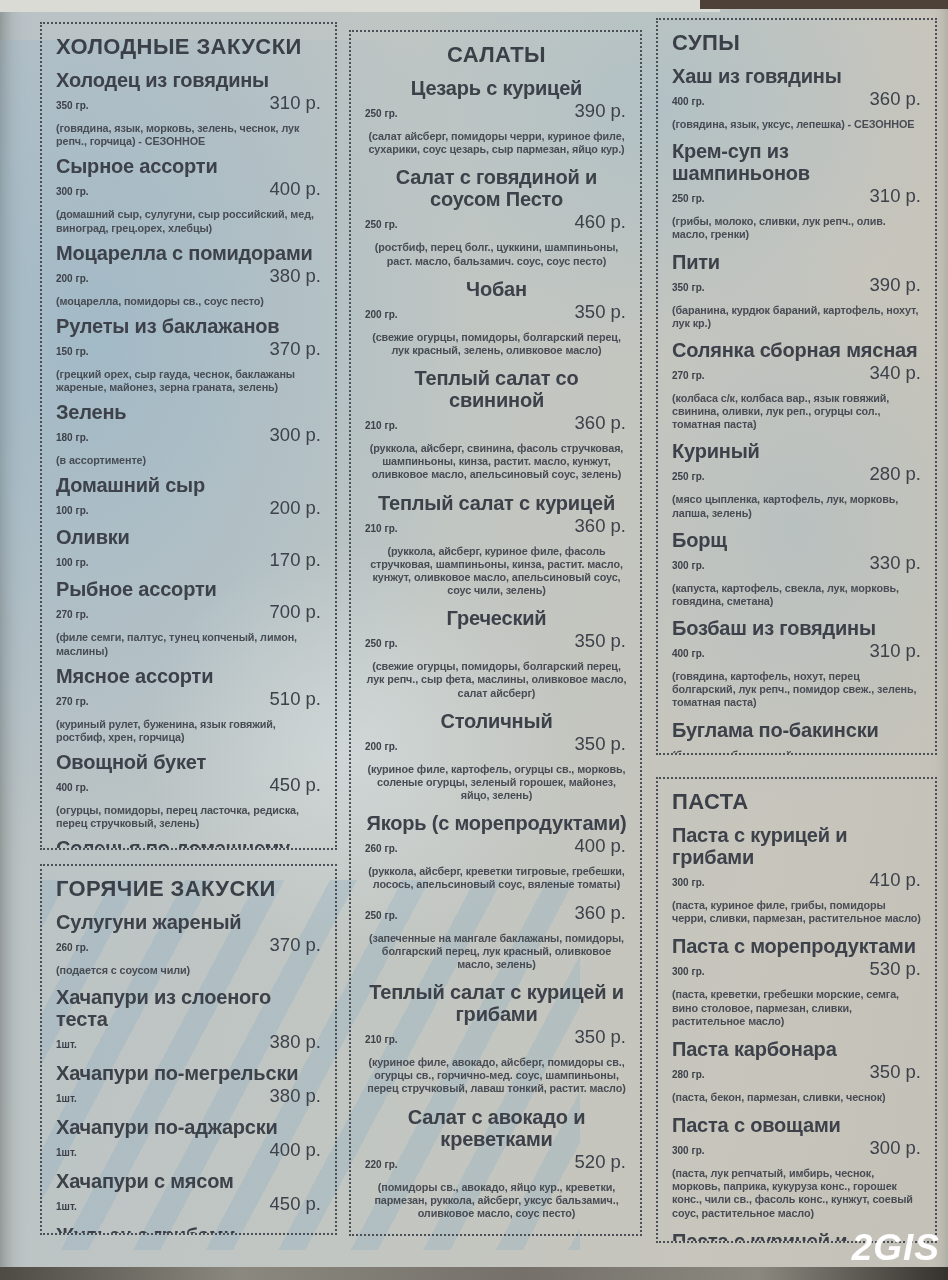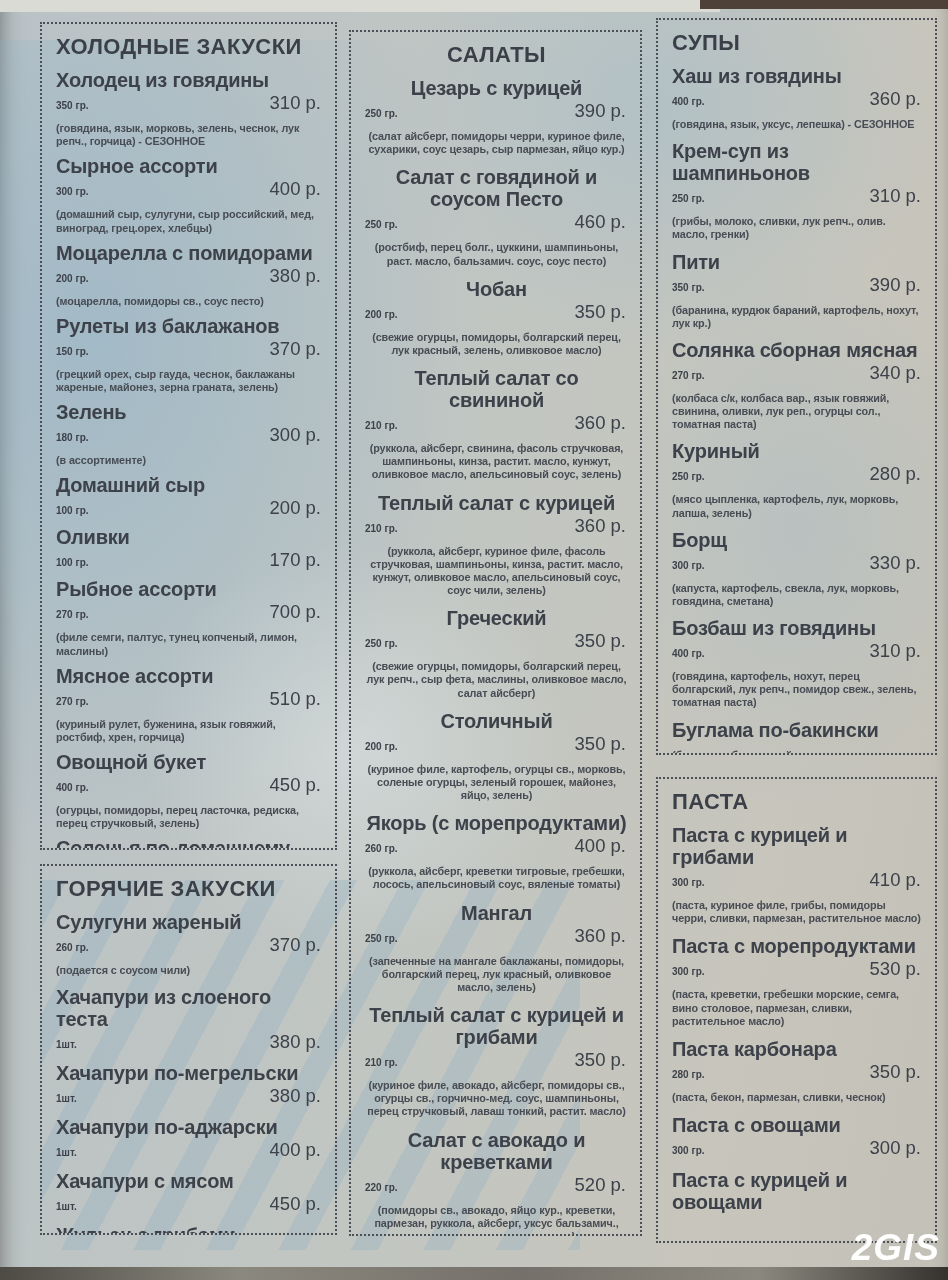--- a/index.html
+++ b/index.html
@@ -295,21 +295,20 @@
         <div class="item">
           <div class="name">Якорь (с морепродуктами)</div>
           <div class="meta">
             <span class="weight">260 гр.</span>
             <span class="price">400 р.</span>
           </div>
           <div class="desc">(руккола, айсберг, креветки тигровые, гребешки, лосось, апельсиновый соус, вяленые томаты)</div>
         </div>
 
         <div class="item">
-          <div class="name">Мангал</div>
           <div class="meta">
             <span class="weight">250 гр.</span>
             <span class="price">360 р.</span>
           </div>
           <div class="desc">(запеченные на мангале баклажаны, помидоры, болгарский перец, лук красный, оливковое масло, зелень)</div>
         </div>
 
         <div class="item">
           <div class="name">Теплый салат с курицей и грибами</div>
           <div class="meta">
@@ -450,20 +449,21 @@
           </div>
           <div class="desc">(паста, бекон, пармезан, сливки, чеснок)</div>
         </div>
 
         <div class="item">
           <div class="name">Паста с овощами</div>
           <div class="meta">
             <span class="weight">300 гр.</span>
             <span class="price">300 р.</span>
           </div>
+          <div class="desc">(паста, лук репчатый, имбирь, чеснок, морковь, паприка, кукуруза конс., горошек конс., чили св., фасоль конс., кунжут, соевый соус, растительное масло)</div>
         </div>
 
         <div class="item">
           <div class="name">Паста с курицей и овощами</div>
 
         </div>
       </div>
   </section>
 
   <div class="bg bottom-band"></div>

